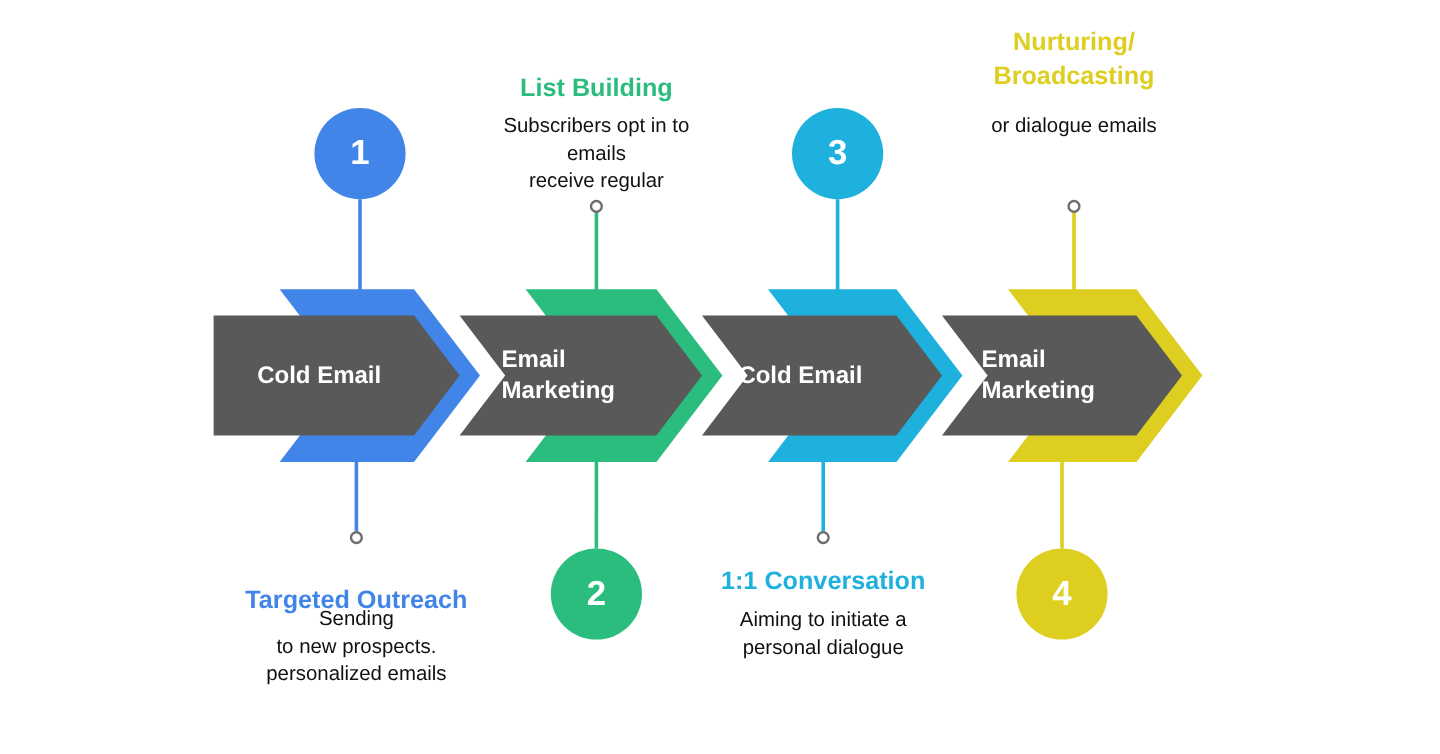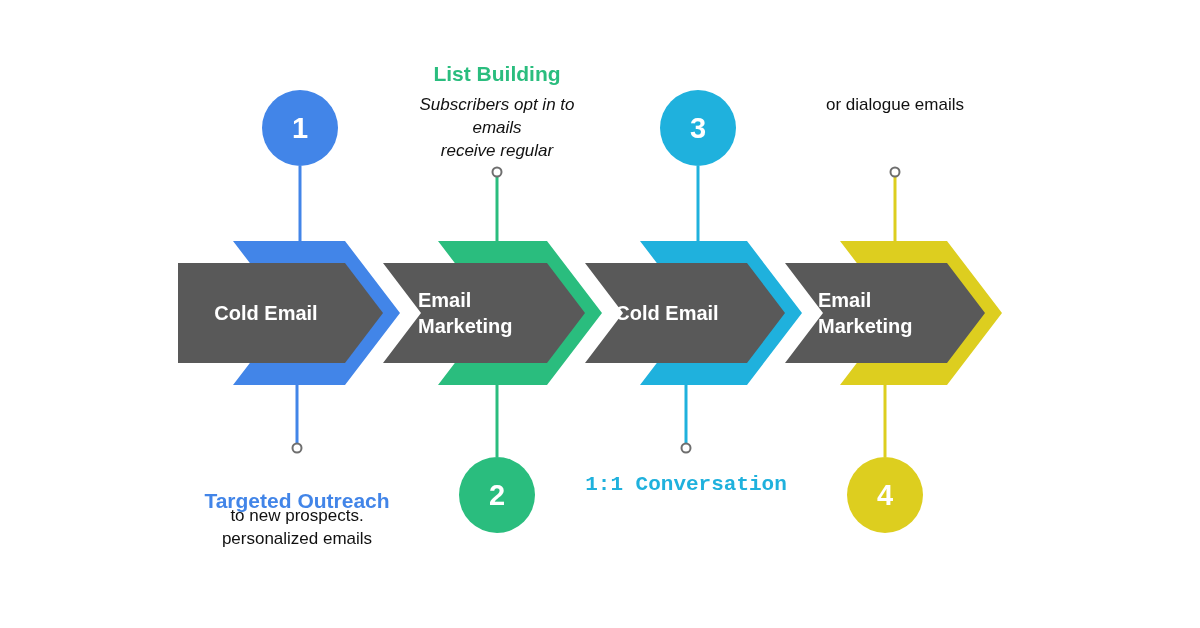--- a/index.html
+++ b/index.html
@@ -31,32 +31,32 @@
 
   .heading {
     position: absolute;
     font-weight: 700;
     font-size: 21px;
     line-height: 28px;
     text-align: center;
   }
   #heading-1 { left: 157px; top: 487px; width: 280px; }
   #heading-2 { left: 397px; top: 60px;  width: 200px; }
-  #heading-3 { left: 546px; top: 471px; width: 280px; font-family: Liberation Mono, monospace; }
+  #heading-3 { left: 546px; top: 471px; width: 280px; }
   #heading-4 { left: 795px; top: 22px;  width: 200px; }
 
   .desc {
     position: absolute;
     font-size: 17px;
     line-height: 23px;
     text-align: center;
     color: #111111;
   }
   #desc-1 { left: 157px; top: 504px; width: 280px; }
-  #desc-2 { left: 387px; top: 93px;  width: 220px; font-style: italic; }
+  #desc-2 { left: 387px; top: 93px;  width: 220px; }
   #desc-3 { left: 546px; top: 505px; width: 280px; }
   #desc-4 { left: 780px; top: 93px;  width: 230px; }
 
   .arrow-label {
     position: absolute;
     color: #ffffff;
     font-weight: 700;
     font-size: 20px;
     line-height: 26px;
   }
@@ -127,27 +127,36 @@
 
   <div class="heading" id="heading-1" style="color: rgb(66, 133, 232);">
     <div>Targeted Outreach</div>
   </div>
   <div class="heading" id="heading-2" style="color: rgb(42, 189, 126); text-align: center;">
     <div>List Building</div>
   </div>
   <div class="heading" id="heading-3" style="color: rgb(31, 177, 221);">
     <div>1:1 Conversation</div>
   </div>
+  <div class="heading" id="heading-4" style="color: rgb(221, 206, 31);">
+    <div>Nurturing/</div>
+    <div>Broadcasting</div>
+  </div>
 
   <div class="desc" id="desc-1">
+    <div>Sending</div>
     <div>to new prospects.</div>
     <div>personalized emails</div>
   </div>
   <div class="desc" id="desc-2">
     <div>Subscribers opt in to</div>
     <div>emails</div>
     <div>receive regular</div>
   </div>
+  <div class="desc" id="desc-3">
+    <div>Aiming to initiate a</div>
+    <div>personal dialogue</div>
+  </div>
   <div class="desc" id="desc-4">
     <div>or dialogue emails</div>
   </div>
 
 </div>
 
 </body></html>

